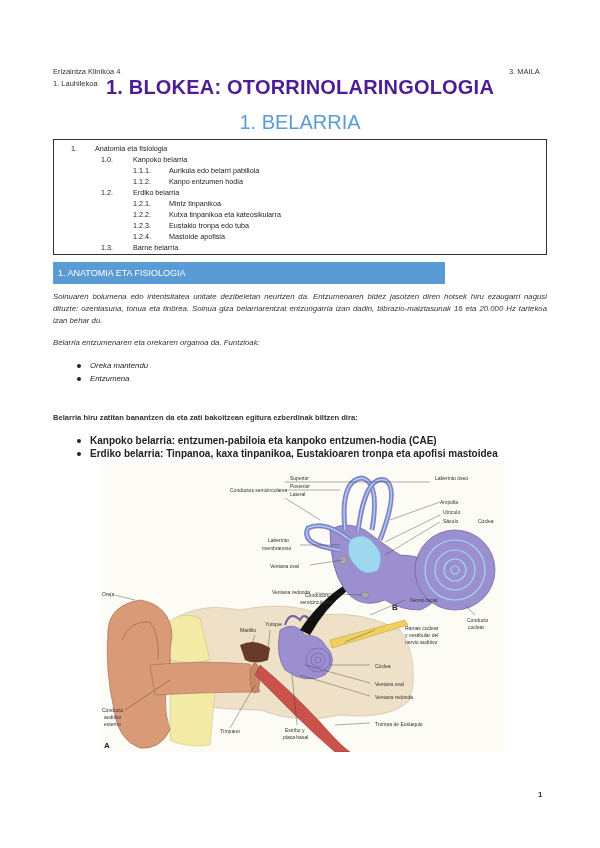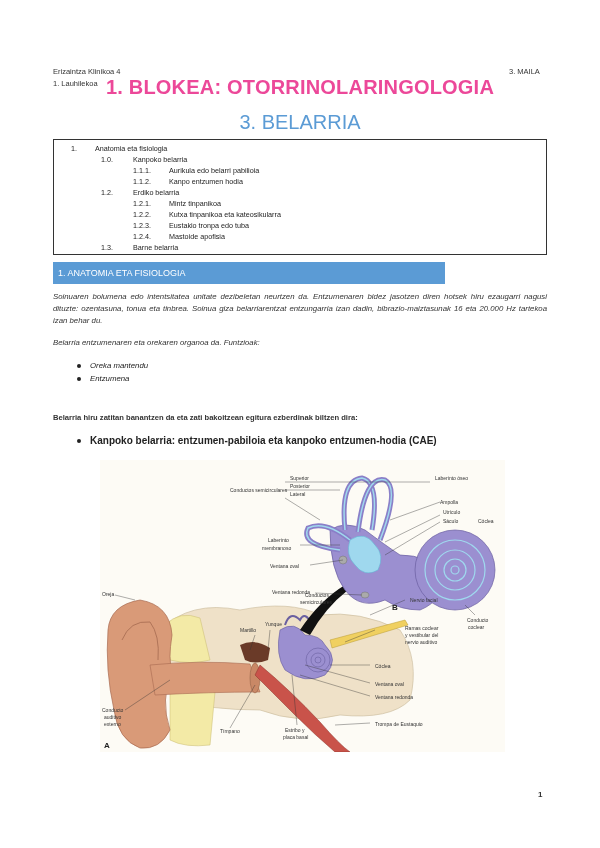--- a/index.html
+++ b/index.html
@@ -1,18 +1,18 @@
 <!DOCTYPE html>
 <html><head>
 <meta charset="utf-8">
 <style>
   html, body { margin:0; padding:0; background:#ffffff; }
   body { width:600px; height:848px; position:relative; overflow:hidden; font-family:"Liberation Sans", sans-serif; color:#222; }
   .hdr { position:absolute; font-size:7.5px; color:#333;margin-top:30px; }
-  .title1 { position:absolute; left:0; width:600px; top:76px; text-align:center; color:#ec4899; font-size:20px; font-weight:bold; letter-spacing:0.2px; }
+  .title1 { position:absolute; left:0; width:600px; top:76px; text-align:center; color:#4c1d95; font-size:20px; font-weight:bold; letter-spacing:0.2px; }
   .title2 { position:absolute; left:0; width:600px; top:111px; text-align:center; color:#5b9bd5; font-size:20px; }
   .toc { position:absolute; left:53px; top:139px; width:494px; height:116px; border:1.5px solid #333; box-sizing:border-box; font-size:7.2px; color:#222; }
   .toc-row { position:absolute; white-space:nowrap; }
   .toc-row .num { position:absolute; left:0; }
   .toc-row .lbl { position:absolute; white-space:nowrap; }
   .section-bar { position:absolute; left:53px; top:262px; width:392px; height:22px; background:#5b9bd5; color:#fff; font-size:9px; line-height:22px; padding-left:5px; box-sizing:border-box; }
   .para { position:absolute; left:53px; width:494px; font-size:7.8px; line-height:12px; text-align:justify; color:#333; }
   .ital { font-style:italic; }
   .bold { font-weight:bold;margin-top:19px; }
   .bullets { position:absolute; left:53px; width:494px; font-size:7.8px; line-height:12px; color:#222; }
@@ -26,21 +26,21 @@
 </head>
 <body>
 
 <div>
 
   <div class="hdr" style="left:53px; top:37px;">Erizaintza Klinikoa 4</div>
   <div class="hdr" style="left:53px; top:49px;">1. Lauhilekoa</div>
   <div class="hdr" style="left:509px; top:37px;">3. MAILA</div>
 
   <div class="title1">1. BLOKEA: OTORRINOLARINGOLOGIA</div>
-  <div class="title2">3. BELARRIA</div>
+  <div class="title2">1. BELARRIA</div>
 
   <div class="toc">
     <div class="toc-row" style="left:17px; top:4px;">
       <span class="num">1.</span>
       <span class="lbl" style="left:24px;">Anatomia eta fisiologia</span>
     </div>
     <div class="toc-row" style="left:47px; top:15px;">
       <span class="num">1.0.</span>
       <span class="lbl" style="left:32px;">Kanpoko belarria</span>
     </div>
@@ -85,20 +85,21 @@
 
   <div class="bullets ital" style="top:360px;">
     <div class="bullet"><span class="dot"></span><span>Oreka mantendu</span></div>
     <div class="bullet"><span class="dot"></span><span>Entzumena</span></div>
   </div>
 
   <div class="para bold" style="top:393px; font-size:7.6px;">Belarria hiru zatitan banantzen da eta zati bakoitzean egitura ezberdinak biltzen dira:</div>
 
   <div class="bullets bold" style="top:416px; font-size:10px;">
     <div class="bullet"><span class="dot"></span><span>Kanpoko belarria: entzumen-pabiloia eta kanpoko entzumen-hodia (CAE)</span></div>
+    <div class="bullet"><span class="dot"></span><span>Erdiko belarria: Tinpanoa, kaxa tinpanikoa, Eustakioaren tronpa eta apofisi mastoidea</span></div>
   </div>
 
   <div class="figure">
     <svg width="405" height="292" viewBox="0 0 405 292">
 
       <path d="M60 170 Q90 140 140 150 Q190 140 220 155 Q260 150 300 170 Q320 200 310 240 Q290 260 240 255 Q200 265 160 250 Q110 250 75 240 Z" fill="#efe1c8" stroke="#c8b898" stroke-width="0.6"></path>
 
       <path d="M65 165 Q80 150 100 158 L110 200 Q90 205 70 200 Z" fill="#f3eaa6" stroke="#c8bb70" stroke-width="0.5"></path>
 
       <path d="M70 230 Q90 225 115 232 L110 285 Q85 288 70 280 Z" fill="#f3eaa6" stroke="#c8bb70" stroke-width="0.5"></path>

